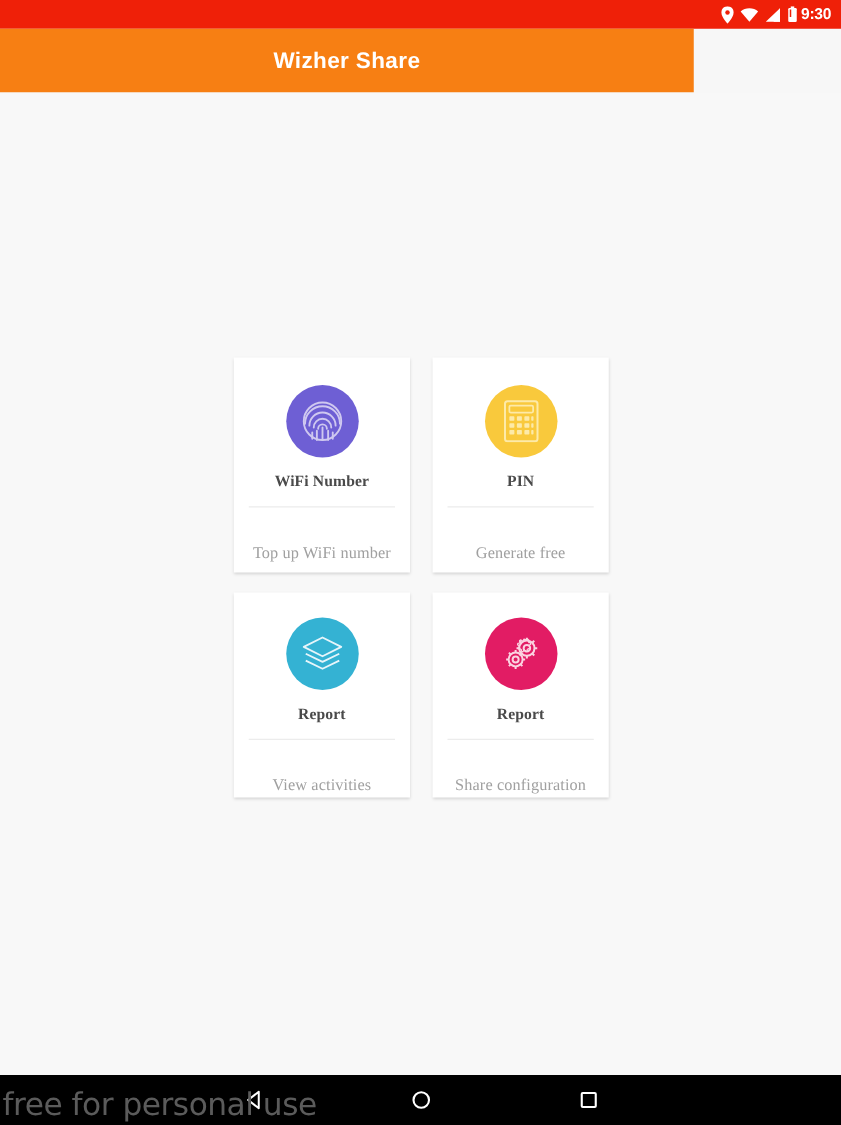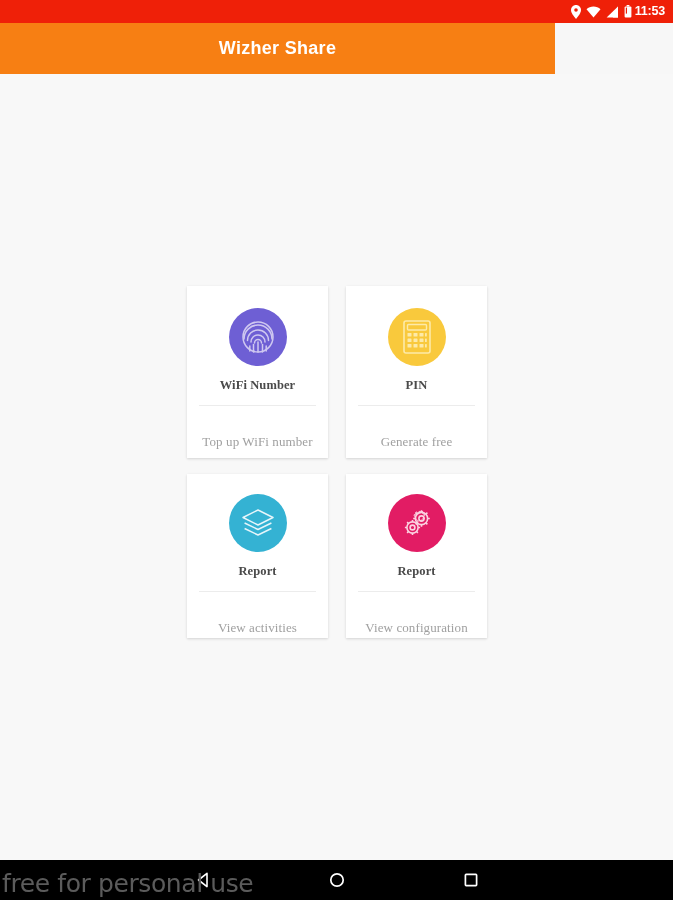--- a/index.html
+++ b/index.html
@@ -188,21 +188,21 @@
       </svg>
     </span>
     <span>
       <svg width="8" height="13" viewBox="0 0 8 13">
         <rect x="2.6" y="0" width="2.8" height="1.5" fill="#ffffff"></rect>
         <rect x="0.6" y="1.4" width="6.8" height="11.2" rx="1" fill="#ffffff"></rect>
         <rect x="1.8" y="2.6" width="1.2" height="6" fill="#ef2008"></rect>
       </svg>
     </span>
   </div>
-  <span class="status-time">11:53</span>
+  <span class="status-time">9:30</span>
 </div>
 
 <div class="app-bar">
   <span class="app-bar-title">Wizher Share</span>
 </div>
 
 <div class="content">
 
   <div class="grid">
 
@@ -284,21 +284,21 @@
               <circle cx="20.5" cy="11.5" r="6.1"></circle>
               <circle cx="11.5" cy="20.5" r="2.4"></circle>
               <circle cx="11.5" cy="20.5" r="5.6"></circle>
               <path d="M20.5 5.4v-2.2M20.5 17.6v2.2M14.4 11.5h-2.2M26.6 11.5h2.2M16.2 7.2l-1.6-1.6M24.8 15.8l1.6 1.6M24.8 7.2l1.6-1.6M16.2 15.8l-1.6 1.6"></path>
               <path d="M11.5 14.9v-2M11.5 26.1v2M5.9 20.5h-2M17.1 20.5h2M7.5 16.5l-1.4-1.4M15.5 24.5l1.4 1.4M15.5 16.5l1.4-1.4M7.5 24.5l-1.4 1.4"></path>
             </g>
           </svg>
         </div>
         <div class="card-title">Report</div>
         <div class="card-divider"></div>
-        <div class="card-subtitle">View configuration</div>
+        <div class="card-subtitle">Share configuration</div>
       </div>
 
     </div>
 
   </div>
 </div>
 
 <div class="nav-bar">
   <div class="nav-btn">
     <svg width="18" height="18" viewBox="0 0 18 18">

